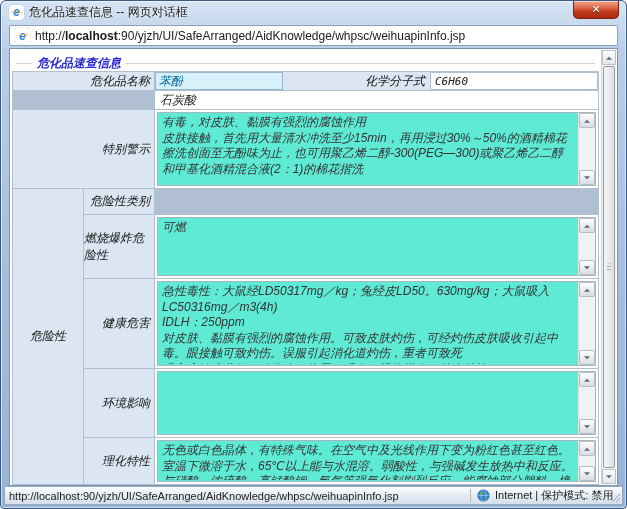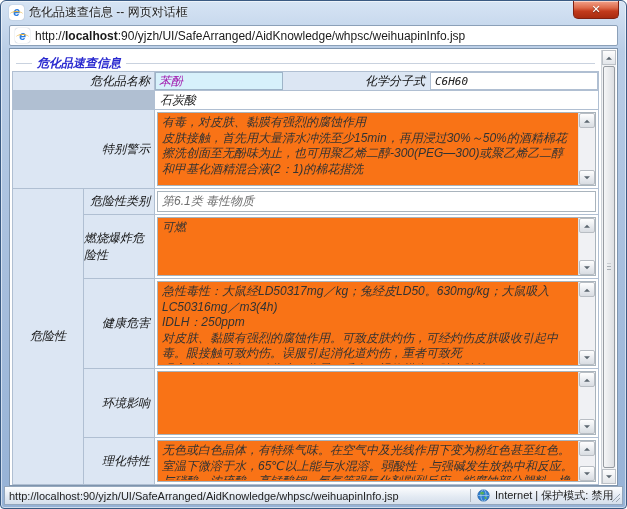--- a/index.html
+++ b/index.html
@@ -60,35 +60,35 @@
   .c-warn-lbl{grid-area:3/1/4/3} .c-warn-val{grid-area:3/3/4/4}
   .c-hazgrp{grid-area:4/1/9/2}
   .c-hc-lbl{grid-area:4/2/5/3} .c-hc-val{grid-area:4/3/5/4}
   .c-comb-lbl{grid-area:5/2/6/3} .c-comb-val{grid-area:5/3/6/4}
   .c-health-lbl{grid-area:6/2/7/3} .c-health-val{grid-area:6/3/7/4}
   .c-env-lbl{grid-area:7/2/8/3} .c-env-val{grid-area:7/3/8/4}
   .c-prop-lbl{grid-area:8/2/9/3} .c-prop-val{grid-area:8/3/9/4}
 
   .c-name-val { background:#dce6f3; display:flex; align-items:stretch; }
   .name-input { width:128px; border:1px solid #9eb4c8; background:#d7f1fb;
-    font-size:12px; padding:0 3px; color:#a21caf; display:flex; align-items:center; }
+    font-size:12px; padding:0 3px; color:#0369a1; display:flex; align-items:center; }
   .mid-spacer { flex:1; display:flex; align-items:center;
     justify-content:flex-end; padding-right:5px; font-size:12px; color:#111; }
   .formula-input { width:168px; border:1px solid #b0bfd2; background:#fff;
     font-family:"DejaVu Sans Mono","Liberation Mono",monospace; font-size:11px;
     color:#222; display:flex; align-items:center; padding:0 4px; }
 
   .c-alias-val { display:flex; align-items:center; padding-left:5px;
     font-size:12px; color:#222; }
 
   .text-input { position:absolute; inset:2px; border:1px solid #a9b4bd;
     background:#fff; color:#6e6e6e; font-size:12px;
     display:flex; align-items:center; padding:0 4px; }
 
-  .ta { position:absolute; inset:2px; border:1px solid #a9b4bd; background:#f97316; }
+  .ta { position:absolute; inset:2px; border:1px solid #a9b4bd; background:#5eead4; }
   .ta-text { position:absolute; left:4px; top:2px; right:22px; bottom:1px;
     font-size:12px; line-height:15.5px; color:#333;
     white-space:pre-wrap; overflow:hidden; }
   .ta-sb { position:absolute; top:0; right:0; bottom:0; width:17px;
     background:#f0f1f4; border-left:1px solid #e3e3e3; }
   .ta-btn { position:absolute; left:0; right:0; height:15px;
     background:linear-gradient(#fefefe,#e7eaee 60%,#d9dde2);
     border:1px solid #b8bdc3; border-radius:2px; cursor:pointer; }
   .ta-btn.up{top:0} .ta-btn.down{bottom:0}
   .tri { position:absolute; left:50%; top:50%; width:0; height:0;
@@ -166,23 +166,20 @@
             <div class="ta-btn down">
                 <i class="tri dn"></i>
               </div>
           </div>
         </div>
       </div>
 
       <div class="cell lbl center c-hazgrp">危险性</div>
 
       <div class="cell lbl c-hc-lbl">危险性类别</div>
-      <div class="cell c-hc-val">
-        <div class="text-input">第6.1类 毒性物质</div>
-      </div>
 
       <div class="cell lbl c-comb-lbl">燃烧爆炸危险性</div>
       <div class="cell c-comb-val">
         <div class="ta">
           <div class="ta-text">可燃</div>
           <div class="ta-sb">
             <div class="ta-btn up">
                 <i class="tri up"></i>
               </div>
             <div class="ta-btn down">

